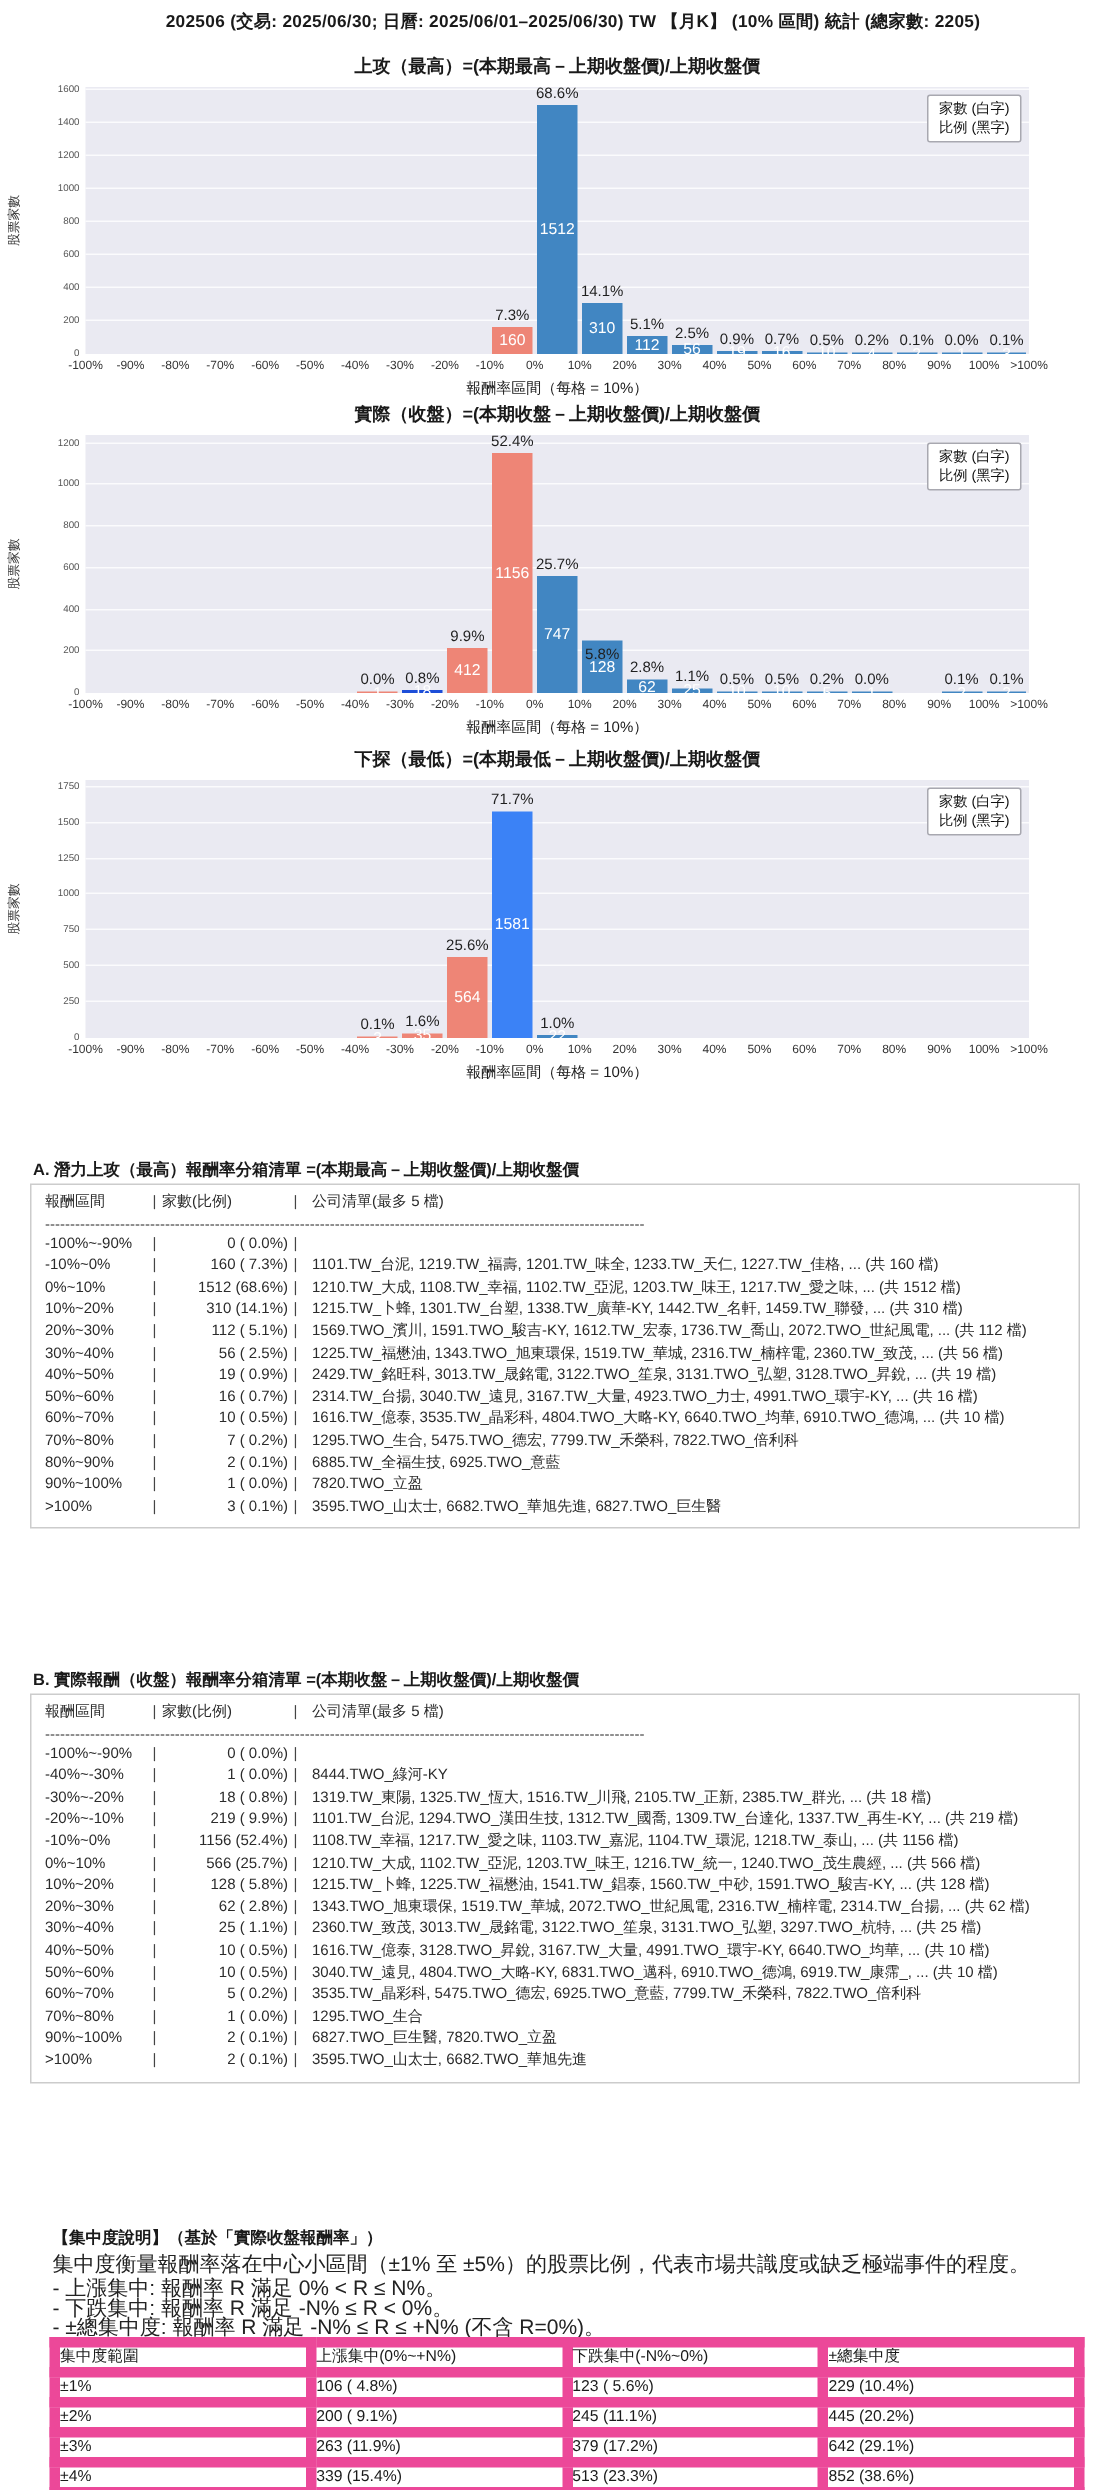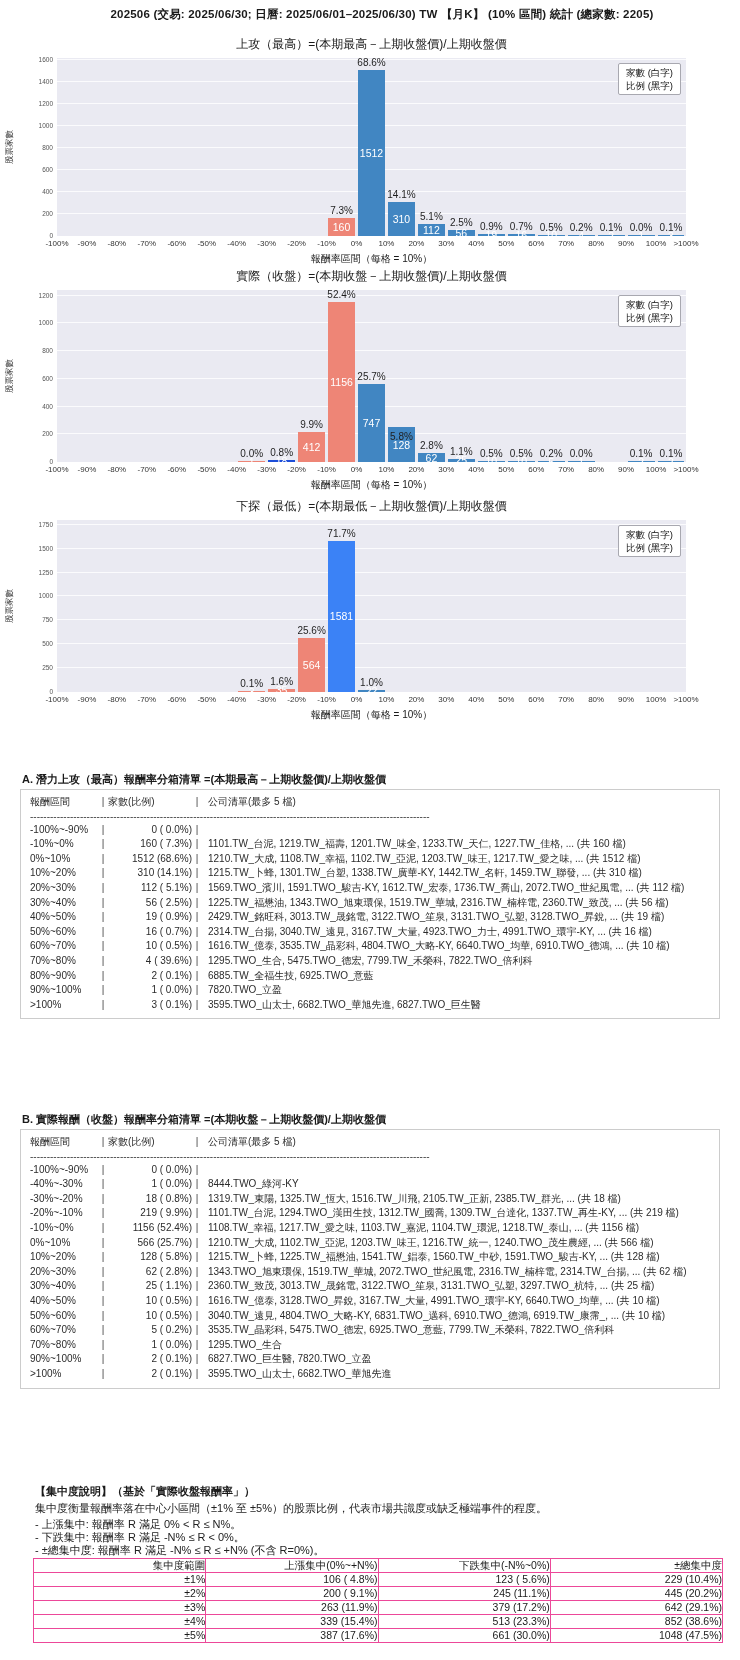--- a/index.html
+++ b/index.html
@@ -4,21 +4,21 @@
 <style>
   html,body{margin:0;padding:0;background:#fff;}
   body{font-family:"Liberation Sans",sans-serif;color:#222;}
   #page{position:relative;width:740px;height:1660px;background:#fff;overflow:hidden;}
 
   .main-title{position:absolute;top:7px;left:0;width:100%;text-align:center;
     font-size:11.5px;font-weight:600;color:#1a1a1a;letter-spacing:.2px;margin-left:12px;}
 
   .chart{position:absolute;left:0;width:740px;}
   .chart-title{position:absolute;top:0;left:57px;width:629px;text-align:center;
-    font-size:12px;font-weight:400;color:#1a1a1a;}
+    font-size:12px;font-weight:700;color:#1a1a1a;}
   .plot{position:absolute;left:57px;background:#eaeaf2;}
   .gridline{position:absolute;left:0;width:100%;height:1px;background:rgba(255,255,255,.8);}
   .bar{position:absolute;bottom:0;}
   .bar-count{position:absolute;left:50%;top:50%;transform:translate(-50%,-50%);
     color:#fff;font-size:10.5px;white-space:nowrap;}
   .bar-pct{position:absolute;transform:translateX(-50%);color:#1f1f1f;font-size:10px;
     white-space:nowrap;}
   .ytick{position:absolute;right:calc(100% + 4px);font-size:6.5px;color:#555;white-space:nowrap;}
   .ylabel{position:absolute;transform:translate(-50%,-50%) rotate(-90deg);
     font-size:8.5px;color:#333;white-space:nowrap;}
@@ -34,24 +34,24 @@
     border:1px solid #ccc;padding:5px 0 6px 9px;box-sizing:border-box;overflow:hidden;}
   .list-row{display:flex;font-size:10px;line-height:14.6px;white-space:nowrap;color:#2b2b2b;}
   .col-range{width:68px;flex:none;}
   .col-pipe{width:10px;flex:none;text-align:center;color:#444;}
   .col-count{width:84px;flex:none;text-align:right;}
   .col-count.hdr{text-align:left;}
   .col-comp{flex:none;margin-left:6px;overflow:hidden;}
   .list-sep{font-size:10px;line-height:13px;color:#444;white-space:nowrap;overflow:hidden;width:545px;}
 
   .conc-heading{position:absolute;left:35px;top:0;font-size:11px;font-weight:600;color:#1a1a1a;white-space:nowrap;}
-  .conc-line{position:absolute;left:35px;font-size:11px;color:#222;white-space:nowrap;}
+  .conc-line{position:absolute;left:35px;font-size:14px;color:#222;white-space:nowrap;}
   .conc-table{position:absolute;left:33px;top:74px;width:690px;border-collapse:collapse;
     font-size:10.5px;color:#1a1a1a;table-layout:fixed;}
-  .conc-table td,.conc-table th{border:1px solid #ec4899;text-align:right;font-weight:400;
+  .conc-table td,.conc-table th{border:7px solid #ec4899;text-align:left;font-weight:400;
     padding:0;height:13px;line-height:13px;}
 </style>
 </head>
 <body>
 
 <div id="page">
 
   <div class="main-title">202506 (交易: 2025/06/30; 日曆: 2025/06/01–2025/06/30) TW 【月K】 (10% 區間) 統計 (總家數: 2205)</div>
 
   <div class="chart" style="top:36px;height:232px;">
@@ -401,21 +401,21 @@
         <div class="list-row">
           <span class="col-range">60%~70%</span>
           <span class="col-pipe">|</span>
           <span class="col-count">10 ( 0.5%)</span>
           <span class="col-pipe">|</span>
           <span class="col-comp">1616.TW_億泰, 3535.TW_晶彩科, 4804.TWO_大略-KY, 6640.TWO_均華, 6910.TWO_德鴻, ... (共 10 檔)</span>
         </div>
         <div class="list-row">
           <span class="col-range">70%~80%</span>
           <span class="col-pipe">|</span>
-          <span class="col-count">4 ( 39.6%)</span>
+          <span class="col-count">7 ( 0.2%)</span>
           <span class="col-pipe">|</span>
           <span class="col-comp">1295.TWO_生合, 5475.TWO_德宏, 7799.TW_禾榮科, 7822.TWO_倍利科</span>
         </div>
         <div class="list-row">
           <span class="col-range">80%~90%</span>
           <span class="col-pipe">|</span>
           <span class="col-count">2 ( 0.1%)</span>
           <span class="col-pipe">|</span>
           <span class="col-comp">6885.TW_全福生技, 6925.TWO_意藍</span>
         </div>

